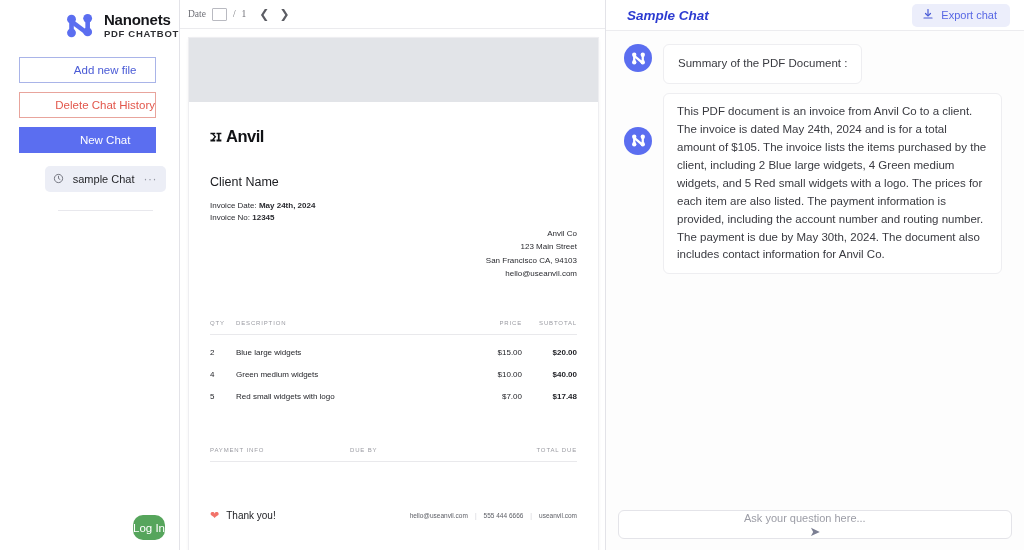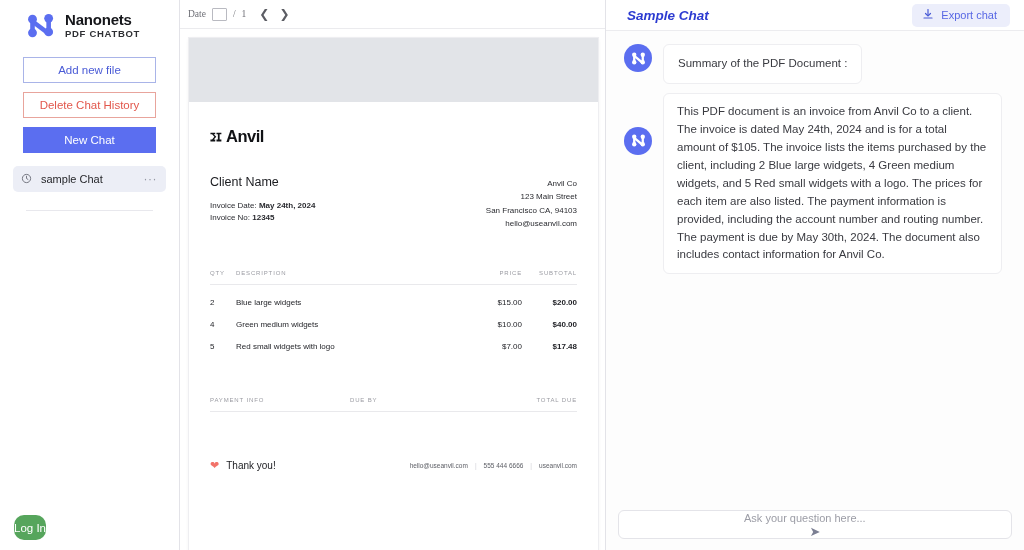--- a/index.html
+++ b/index.html
@@ -12,32 +12,33 @@
   .app { display: flex; width: 1024px; height: 550px; }
 
   
   .sidebar {
     width: 180px; height: 550px;
     background: #ffffff;
     border-right: 1px solid #e3e3e8;
     display: flex; flex-direction: column;
     position: relative;
     flex: 0 0 180px;
+    align-items: flex-end;
   }
   .brand { display: flex; align-items: center; gap: 7px; padding: 9px 0 0 24px; }
   .brand-logo { width: 34px; height: 34px; flex: 0 0 34px; }
   .brand-text { display: flex; flex-direction: column; justify-content: center; }
   .brand-name { font-size: 15px; font-weight: bold; color: #15161a; letter-spacing: -0.2px; line-height: 1.15; }
   .brand-sub { font-size: 9.5px; font-weight: bold; color: #2e2f33; letter-spacing: 0.7px; line-height: 1.3; }
 
   .side-btns { padding: 14px 23px 0 23px; display: flex; flex-direction: column; gap: 9px; }
   .btn {
     height: 26px; border-radius: 0; font-size: 11.5px;
     display: flex; align-items: center; justify-content: center;
-    cursor: pointer; background: #fff; white-space: nowrap;
+    cursor: pointer; background: #fff; white-space: nowrap; padding-left: 35px;
   }
   .btn-add { border: 1px solid #a9b4e8; color: #4a5bd6; }
   .btn-del { border: 1px solid #e8a49c; color: #e2574c; }
   .btn-new { border: 1px solid #5b6ef0; background: #5b6ef0; color: #ffffff; }
 
   .chat-list { padding: 13px 13px 0 13px; }
   .chat-item {
     display: flex; align-items: center; gap: 9px;
     background: #eceef6; border-radius: 5px;
     height: 26px; padding: 0 9px 0 8px; cursor: pointer;
@@ -75,21 +76,21 @@
     width: 409px; background: #ffffff;
     box-shadow: 0 0 0 1px #eeeef1, 0 1px 4px rgba(0,0,0,0.07);
     min-height: 520px;
   }
   .pdf-banner { height: 64px; background: #e2e4e8; margin: 0 0 0 0; }
   .inv-body { padding: 0 21px; }
   .anvil-logo { display: flex; align-items: center; margin-top: 25px; }
   .anvil-mark { width: 14px; height: 13px; margin-right: 2px; }
   .anvil-word { font-size: 16.5px; font-weight: bold; color: #111215; letter-spacing: -0.5px; }
 
-  .inv-head { display: flex; justify-content: space-between; margin-top: 29px; }
+  .inv-head { display: flex; justify-content: space-between; margin-top: 29px; flex-direction: column; }
   .client-name { font-size: 12.5px; color: #1b1c20; }
   .inv-meta { margin-top: 11px; font-size: 8px; color: #2a2b30; line-height: 1.55; }
   .inv-meta b { font-weight: bold; }
   .inv-from { font-size: 8px; color: #2a2b30; text-align: right; line-height: 1.68; padding-top: 2px; }
 
   .inv-table { margin-top: 39px; width: 100%; border-collapse: collapse; }
   .inv-table th {
     font-size: 6px; color: #9a9ba2; font-weight: normal; letter-spacing: 0.85px;
     text-align: left; padding-bottom: 8px; border-bottom: 1px solid #e9e9ec;
   }

